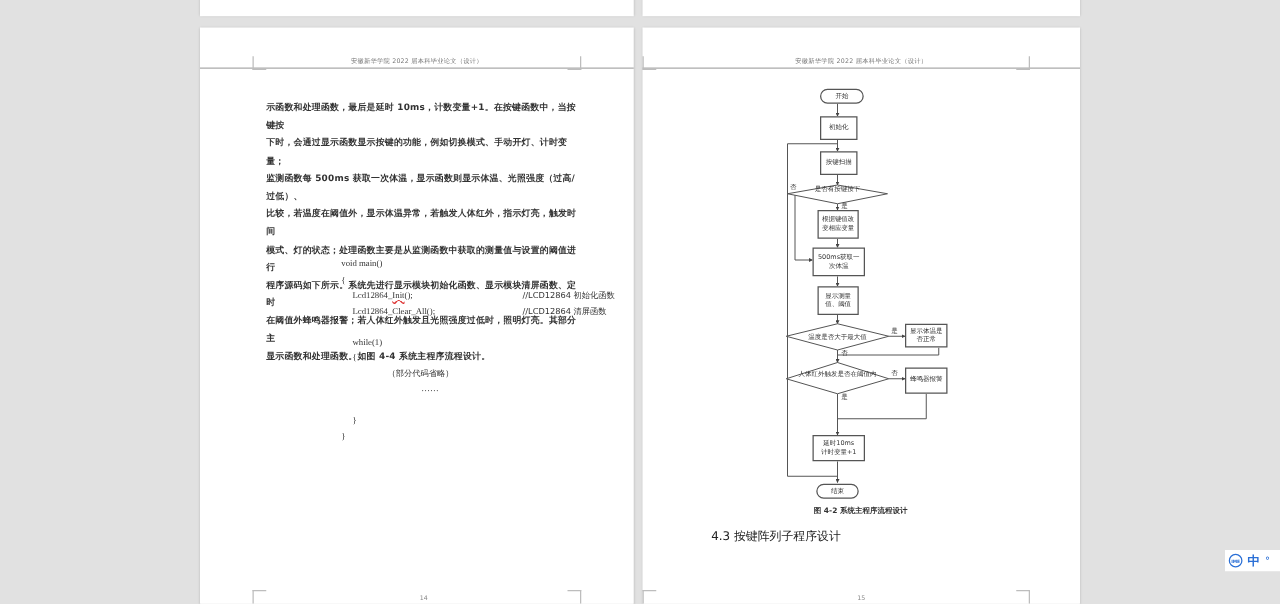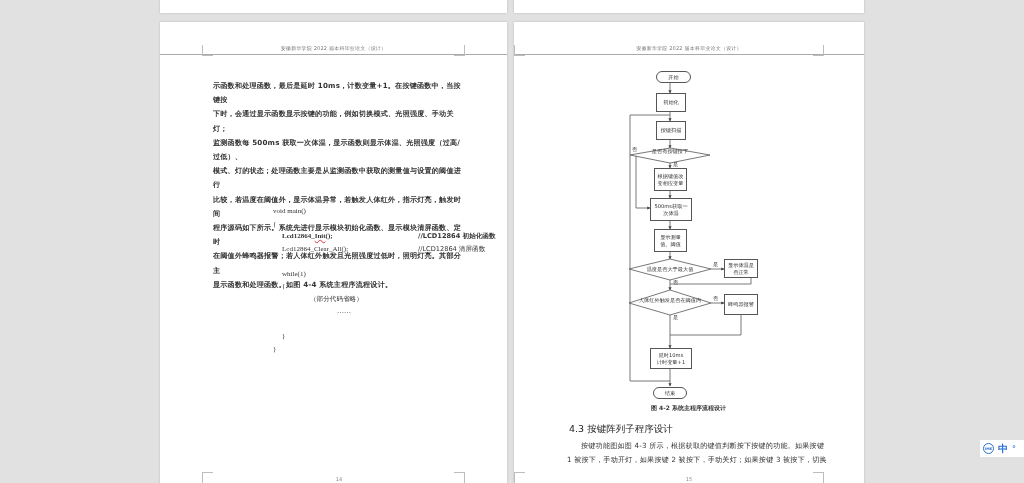--- a/index.html
+++ b/index.html
@@ -62,33 +62,33 @@
 <div class="page page-top-prev" id="p2-prev"></div>
 
 <div class="page page-main" id="p1">
   <div class="hdr-text">安徽新华学院 2022 届本科毕业论文（设计）</div>
   <div class="hdr-line" style="left:0;width:347px;"></div>
   <div class="corner" style="left:42px;top:23px;border-left-width:1px;border-bottom-width:1px;"></div>
   <div class="corner" style="right:42px;top:23px;border-right-width:1px;border-bottom-width:1px;"></div>
 
   <div class="body-text" style="left:53px;top:57px;width:250px;font-weight:bold;">
     <div>示函数和处理函数，最后是延时 10ms，计数变量+1。在按键函数中，当按键按</div>
-    <div>下时，会通过显示函数显示按键的功能，例如切换模式、光照强度、手动关灯；</div>
+    <div>下时，会通过显示函数显示按键的功能，例如切换模式、手动开灯、计时变量；</div>
     <div>监测函数每 500ms 获取一次体温，显示函数则显示体温、光照强度（过高/过低）、</div>
+    <div>比较，若温度在阈值外，显示体温异常，若触发人体红外，指示灯亮，触发时间</div>
     <div>模式、灯的状态；处理函数主要是从监测函数中获取的测量值与设置的阈值进行</div>
-    <div>比较，若温度在阈值外，显示体温异常，若触发人体红外，指示灯亮，触发时间</div>
     <div>程序源码如下所示。系统先进行显示模块初始化函数、显示模块清屏函数、定时</div>
     <div>在阈值外蜂鸣器报警；若人体红外触发且光照强度过低时，照明灯亮。其部分主</div>
     <div>显示函数和处理函数。如图 4-4 系统主程序流程设计。</div>
   </div>
 
   <div class="code" style="left:68px;top:183px;width:250px;">
     <div class="ln">void main()</div>
     <div class="ln">{</div>
-    <div class="ln" style="padding-left:9px;font-weight:bold;"><span>Lcd12864_</span><span class="squig">Init</span><span>();</span><span class="cm">//LCD12864 初始化函数</span></div>
+    <div class="ln" style="padding-left:9px;"><span>Lcd12864_</span><span class="squig">Init</span><span>();</span><span class="cm">//LCD12864 初始化函数</span></div>
     <div class="ln" style="padding-left:9px;"><span>Lcd12864_Clear_All();</span><span class="cm">//LCD12864 清屏函数</span></div>
     <div class="ln"></div>
     <div class="ln" style="padding-left:9px;">while(1)</div>
     <div class="ln" style="padding-left:9px;">{</div>
     <div class="ln" style="padding-left:37px;font-family:'DejaVu Sans',sans-serif;font-size:6.6px;">（部分代码省略）</div>
     <div class="ln" style="padding-left:64px;">……</div>
     <div class="ln"></div>
     <div class="ln" style="padding-left:9px;">}</div>
     <div class="ln">}</div>
   </div>
@@ -159,24 +159,20 @@
     <div class="fc-box" style="left:210px;top:272px;width:34px;height:21px;">蜂鸣器报警</div>
     <div class="fc-box" style="left:136px;top:326px;width:42px;height:21px;flex-direction:column;">
       <span>延时10ms</span>
       <span>计时变量+1</span>
     </div>
     <div class="fc-box fc-term" style="left:139px;top:365px;width:34px;height:12px;">结束</div>
   </div>
 
   <div class="fig-caption" style="left:137px;top:382px;">图 4-2  系统主程序流程设计</div>
   <div class="section-title" style="left:55px;top:401px;">4.3  按键阵列子程序设计</div>
-  <div class="body-text" style="left:53px;top:417px;width:260px;">
-    <div style="padding-left:14px;">按键功能图如图 4-3 所示，根据获取的键值判断按下按键的功能。如果按键</div>
-    <div>1 被按下，手动开灯，如果按键 2 被按下，手动关灯；如果按键 3 被按下，切换</div>
-  </div>
 
   <div class="corner" style="left:0px;top:450px;border-left-width:1px;border-top-width:1px;"></div>
   <div class="corner" style="right:40px;top:450px;border-right-width:1px;border-top-width:1px;"></div>
   <div class="page-num" style="left:155px;top:454px;">15</div>
 </div>
 
 <div class="ime">
   <div class="ime-logo">IME</div>
   <span class="ime-lang">中</span>
   <span class="ime-dot">°</span>

